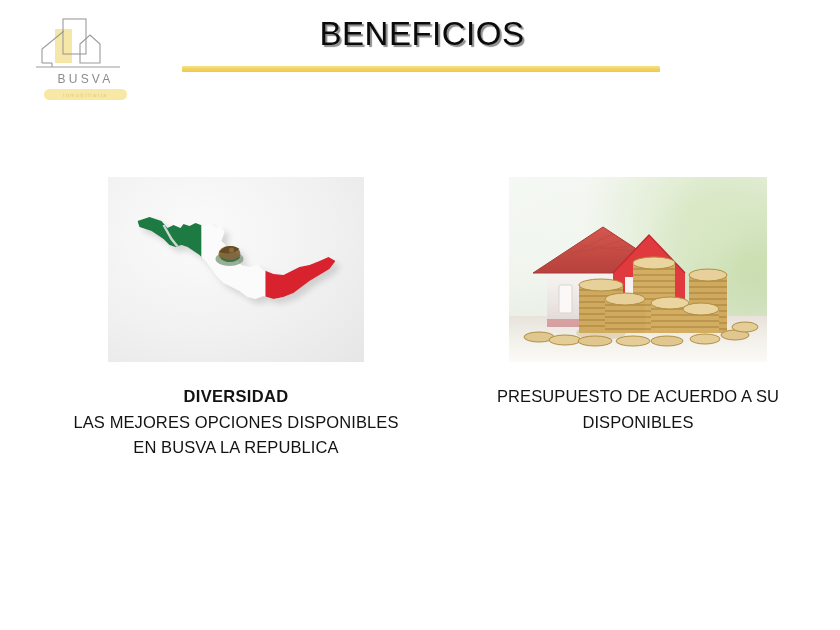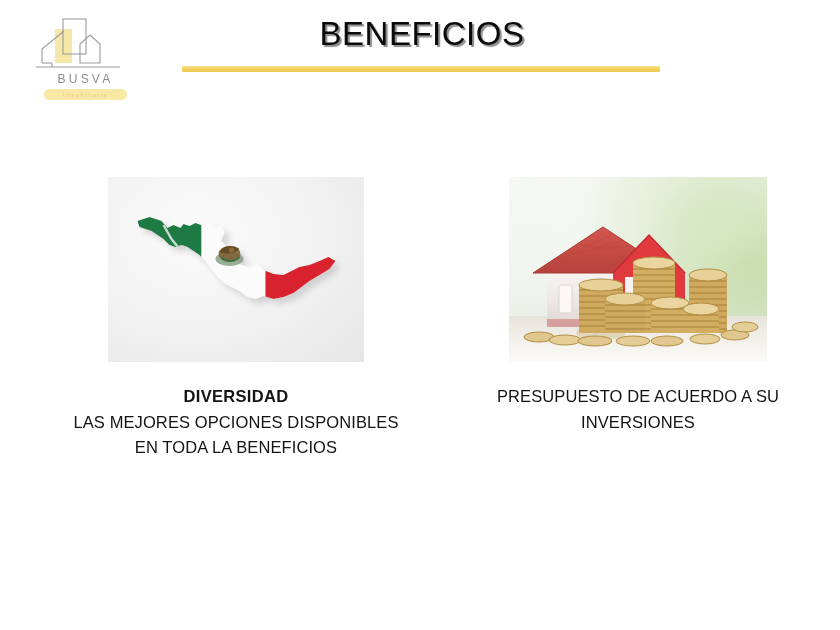--- a/index.html
+++ b/index.html
@@ -195,21 +195,21 @@
             <circle cx="108" cy="55" r="2.6" fill="#8a6526"></circle>
             <path d="M98,63 C103,67 112,67 116,62" fill="none" stroke="#2f6b3f" stroke-width="2"></path>
           </g>
         </g>
       </svg>
     </div>
 
     <div class="caption">
       <span class="caption-title">DIVERSIDAD</span>
       <span class="caption-body">LAS MEJORES OPCIONES DISPONIBLES</span>
-      <span class="caption-body">EN TODA LA BENEFICIOS</span>
+      <span class="caption-body">EN BUSVA LA REPUBLICA</span>
     </div>
   </div>
 
   <div class="col col-right">
 
     <div class="photo photo-house">
       <div class="house-bg"></div>
       <div class="house-table"></div>
       <svg class="house-svg" viewBox="0 0 258 185" xmlns="http://www.w3.org/2000/svg" aria-hidden="true">
 
@@ -348,17 +348,17 @@
             <ellipse cx="196" cy="162" rx="15" ry="5" fill="#e5cd98" stroke="#b08f42"></ellipse>
             <ellipse cx="226" cy="158" rx="14" ry="5" fill="#e0c68f" stroke="#b08f42"></ellipse>
             <ellipse cx="236" cy="150" rx="13" ry="5" fill="#e5cd98" stroke="#b08f42"></ellipse>
           </g>
         </g>
       </svg>
     </div>
 
     <div class="caption">
       <span class="caption-body">PRESUPUESTO DE ACUERDO A SU</span>
-      <span class="caption-body">INVERSIONES</span>
+      <span class="caption-body">DISPONIBLES</span>
     </div>
   </div>
 
 </div>
 
 </body></html>

